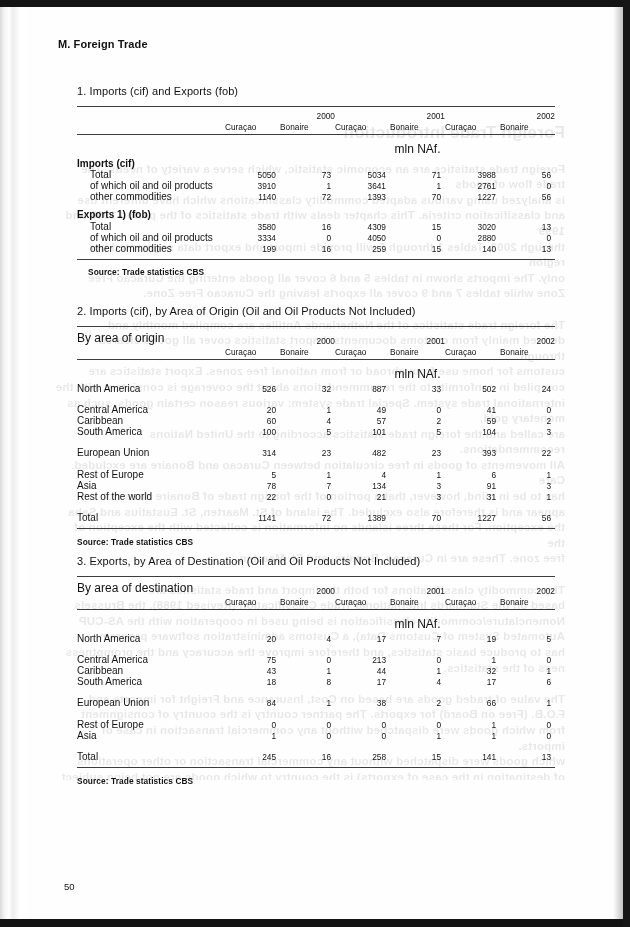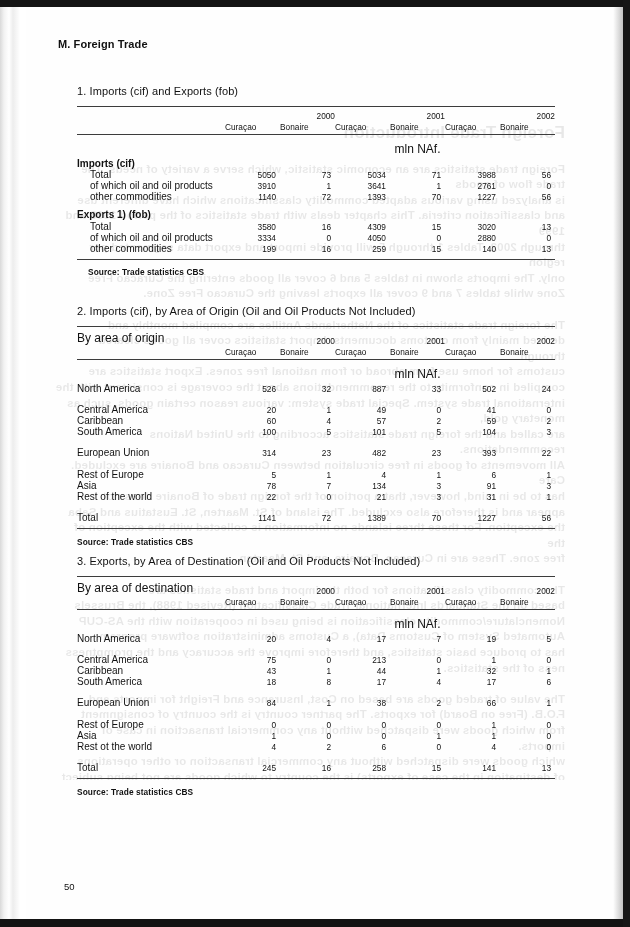--- a/index.html
+++ b/index.html
@@ -603,29 +603,20 @@
             </tr>
             <tr class="datarow">
               <td class="lbl ">Asia</td>
               <td class="num">1</td>
               <td class="num">0</td>
               <td class="num">0</td>
               <td class="num">1</td>
               <td class="num">1</td>
               <td class="num">0</td>
             </tr>
-            <tr class="datarow">
-              <td class="lbl ">Rest ot the world</td>
-              <td class="num">4</td>
-              <td class="num">2</td>
-              <td class="num">6</td>
-              <td class="num">0</td>
-              <td class="num">4</td>
-              <td class="num">0</td>
-            </tr>
             <tr class="spacer-lg">
               <td colspan="7"></td>
             </tr>
             <tr class="datarow">
               <td class="lbl ">Total</td>
               <td class="num">245</td>
               <td class="num">16</td>
               <td class="num">258</td>
               <td class="num">15</td>
               <td class="num">141</td>

